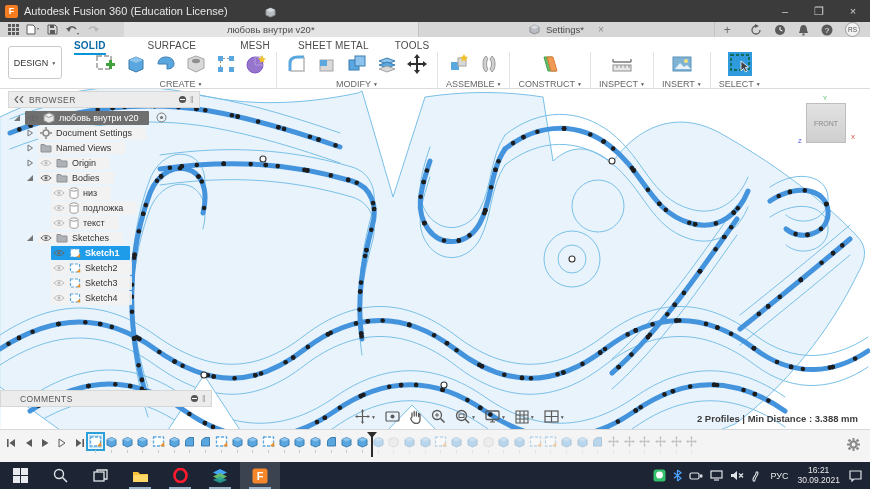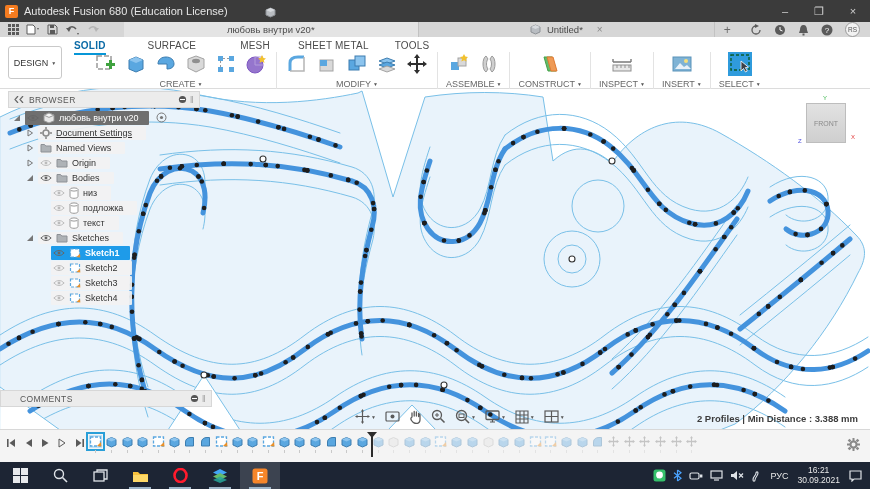--- a/index.html
+++ b/index.html
@@ -86,21 +86,21 @@
   .tray .lang{font-size:9px;}
   .tray .clock{font-size:8.5px;text-align:center;line-height:1.15;}
   .ic{display:inline-flex;align-items:center;justify-content:center;}
   .ic svg{display:block;}
 </style>
 </head>
 <body>
 
 <div class="titlebar">
   <div class="fusion-logo">F</div>
-  <span>Autodesk Fusion 680 (Education License)</span>
+  <span>Autodesk Fusion 360 (Education License)</span>
   <div class="win-controls">
     <div class="win-btn">–</div>
     <div class="win-btn">❐</div>
     <div class="win-btn">×</div>
   </div>
 </div>
 
 <div class="tabstrip">
   <div class="qat" id="qat">
       <span class="ic">
@@ -153,21 +153,21 @@
     <span>любовь внутри v20*</span>
     <span class="close">×</span>
   </div>
   <div class="doc-tab">
     <span class="ic" id="tabcube2">
         <svg width="11" height="11" viewBox="0 0 11 11">
           <path d="M5.5 1 L10 3 V8 L5.5 10 L1 8 V3 Z" fill="#b9bdc2" stroke="#8d9196"></path>
           <path d="M5.5 1 L10 3 L5.5 5 L1 3 Z" fill="#d7dade"></path>
         </svg>
       </span>
-    <span>Untitled*</span>
+    <span>Settings*</span>
     <span class="close">×</span>
   </div>
   <div class="tab-plus">+</div>
   <div class="strip-icons" id="strip-icons">
       <span class="ic">
         <svg width="12" height="12" viewBox="0 0 12 12">
           <path d="M10 6 A4 4 0 1 1 6 2" fill="none" stroke="#5a5a5a" stroke-width="1.3"></path>
           <path d="M5 0 L9 2 L5 4 Z" fill="#5a5a5a"></path>
         </svg>
       </span>
@@ -752,21 +752,21 @@
             </span>
             <span>любовь внутри v20</span>
           </span>
           <span class="ic" style="margin-left: 4px;">
             <svg width="11" height="11" viewBox="0 0 11 11">
               <circle cx="5.5" cy="5.5" r="4.5" fill="none" stroke="#777"></circle>
               <circle cx="5.5" cy="5.5" r="1.6" fill="#777"></circle>
             </svg>
           </span>
         </div>
-        <div class="trow" style="padding-left: 17px; text-decoration: underline;">
+        <div class="trow" style="padding-left: 17px;">
           <span class="slot ic">
             <svg width="8" height="8" viewBox="0 0 8 8">
               <path d="M2 1 L6.5 4 L2 7 Z" fill="none" stroke="#777"></path>
             </svg>
           </span>
           <span class="lbl">
             <span class="ic">
               <svg width="12" height="12" viewBox="0 0 12 12">
                 <circle cx="6" cy="6" r="3" fill="none" stroke="#8a8a8a" stroke-width="1.6"></circle>
                 <g fill="#8a8a8a">

